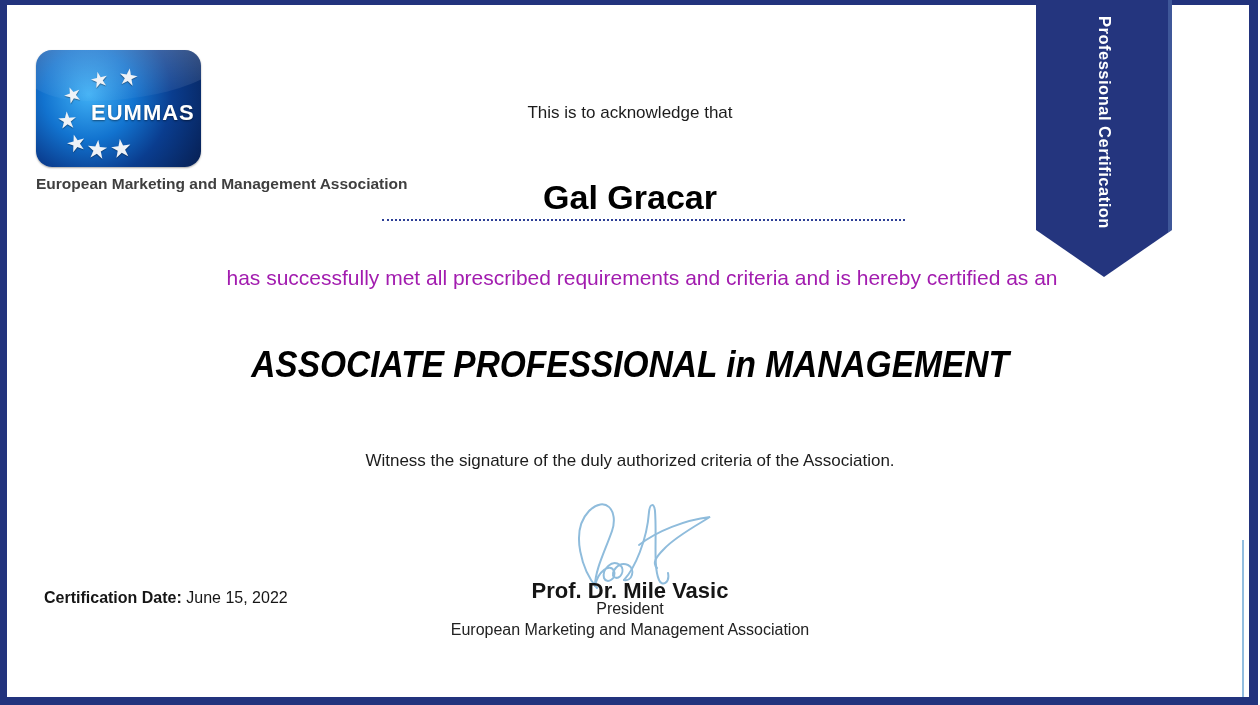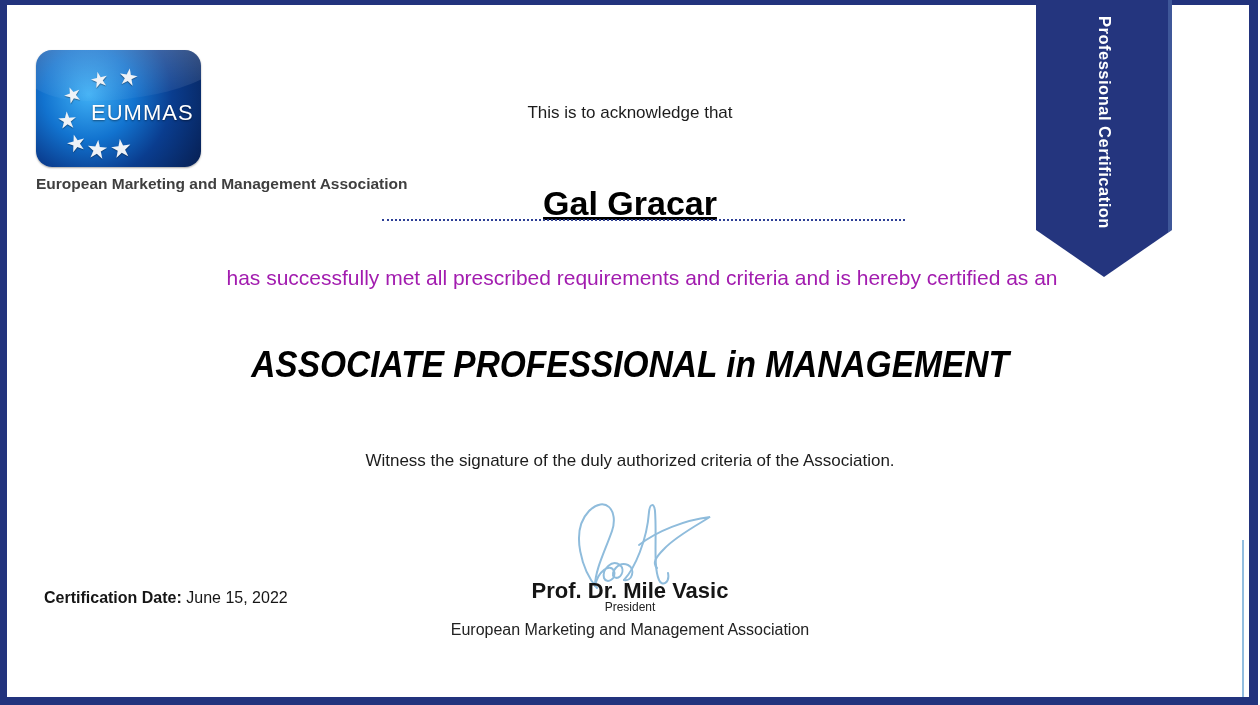--- a/index.html
+++ b/index.html
@@ -30,21 +30,21 @@
   .logo .sheen{
     position:absolute;left:-10%;top:-28%;width:130%;height:72%;
     background:linear-gradient(rgba(255,255,255,.30),rgba(255,255,255,.03));
     border-radius:0 0 100% 45%/0 0 100% 60%;
   }
   .logo .star{
     position:absolute;color:#eef2f7;text-shadow:0 1px 1px rgba(0,0,0,.4);
     line-height:1;
   }
   .logo .wordmark{
-    position:absolute;left:55px;top:50px;color:#ffffff;font-weight:normal;
+    position:absolute;left:55px;top:50px;color:#ffffff;font-weight:bold;
     font-size:22px;letter-spacing:1px;text-shadow:0 1px 2px rgba(0,0,0,.45);
   }
   .logo-caption{
     position:absolute;left:36px;top:175px;width:420px;
     font-size:15.5px;font-weight:bold;color:#3f3f3f;
   }
   
   .ribbon{
     position:absolute;left:1036px;top:0;width:136px;height:277px;
     background:#24357e;
@@ -55,35 +55,35 @@
     position:absolute;left:0;top:16px;width:100%;height:250px;
     writing-mode:vertical-rl;text-orientation:mixed;
     color:#ffffff;font-weight:bold;font-size:16.5px;letter-spacing:.5px;
     display:flex;align-items:center;justify-content:flex-start;
     text-align:left;margin:0 auto;
   }
   .ribbon-label span{margin:0 auto;}
   
   .centerline{position:absolute;left:0;width:1260px;text-align:center;}
   .acknowledge{top:103px;font-size:17px;color:#1c1c1c;}
-  .recipient{top:184px;font-size:34px;font-weight:bold;color:#000;text-decoration:underline;}
+  .recipient{top:178px;font-size:34px;font-weight:bold;color:#000;}
   .dotted-rule{
     position:absolute;left:382px;top:211px;width:523px;height:8px;
     border-bottom:2px dotted #2d3f96;
   }
   .certified-line{top:266px;font-size:21px;color:#a21caf;margin-left:12px;}
   .cert-title{
     top:344px;font-size:36px;font-weight:bold;font-style:italic;color:#000;
     transform:scaleX(.93);transform-origin:center;white-space:nowrap;
   }
   .witness{top:451px;font-size:17px;color:#1c1c1c;}
   
   .signature-wrap{position:absolute;left:557px;top:498px;width:160px;height:100px;}
   .signer-name{top:578px;font-size:22px;font-weight:bold;color:#161616;}
-  .signer-role{top:600px;font-size:12px;color:#222;text-align:center;}
+  .signer-role{top:600px;font-size:16px;color:#222;text-align:center;}
   .signer-org{top:621px;font-size:16px;color:#222;}
   
   .details{position:absolute;font-size:16px;color:#161616;}
   .details .row{margin-bottom:17px;white-space:nowrap;margin-top:32px;}
   .details .lbl{font-weight:bold;}
   .details-left{left:44px;top:557px;}
   .details-right{left:948px;top:557px;}
 </style>
 </head>
 <body>

